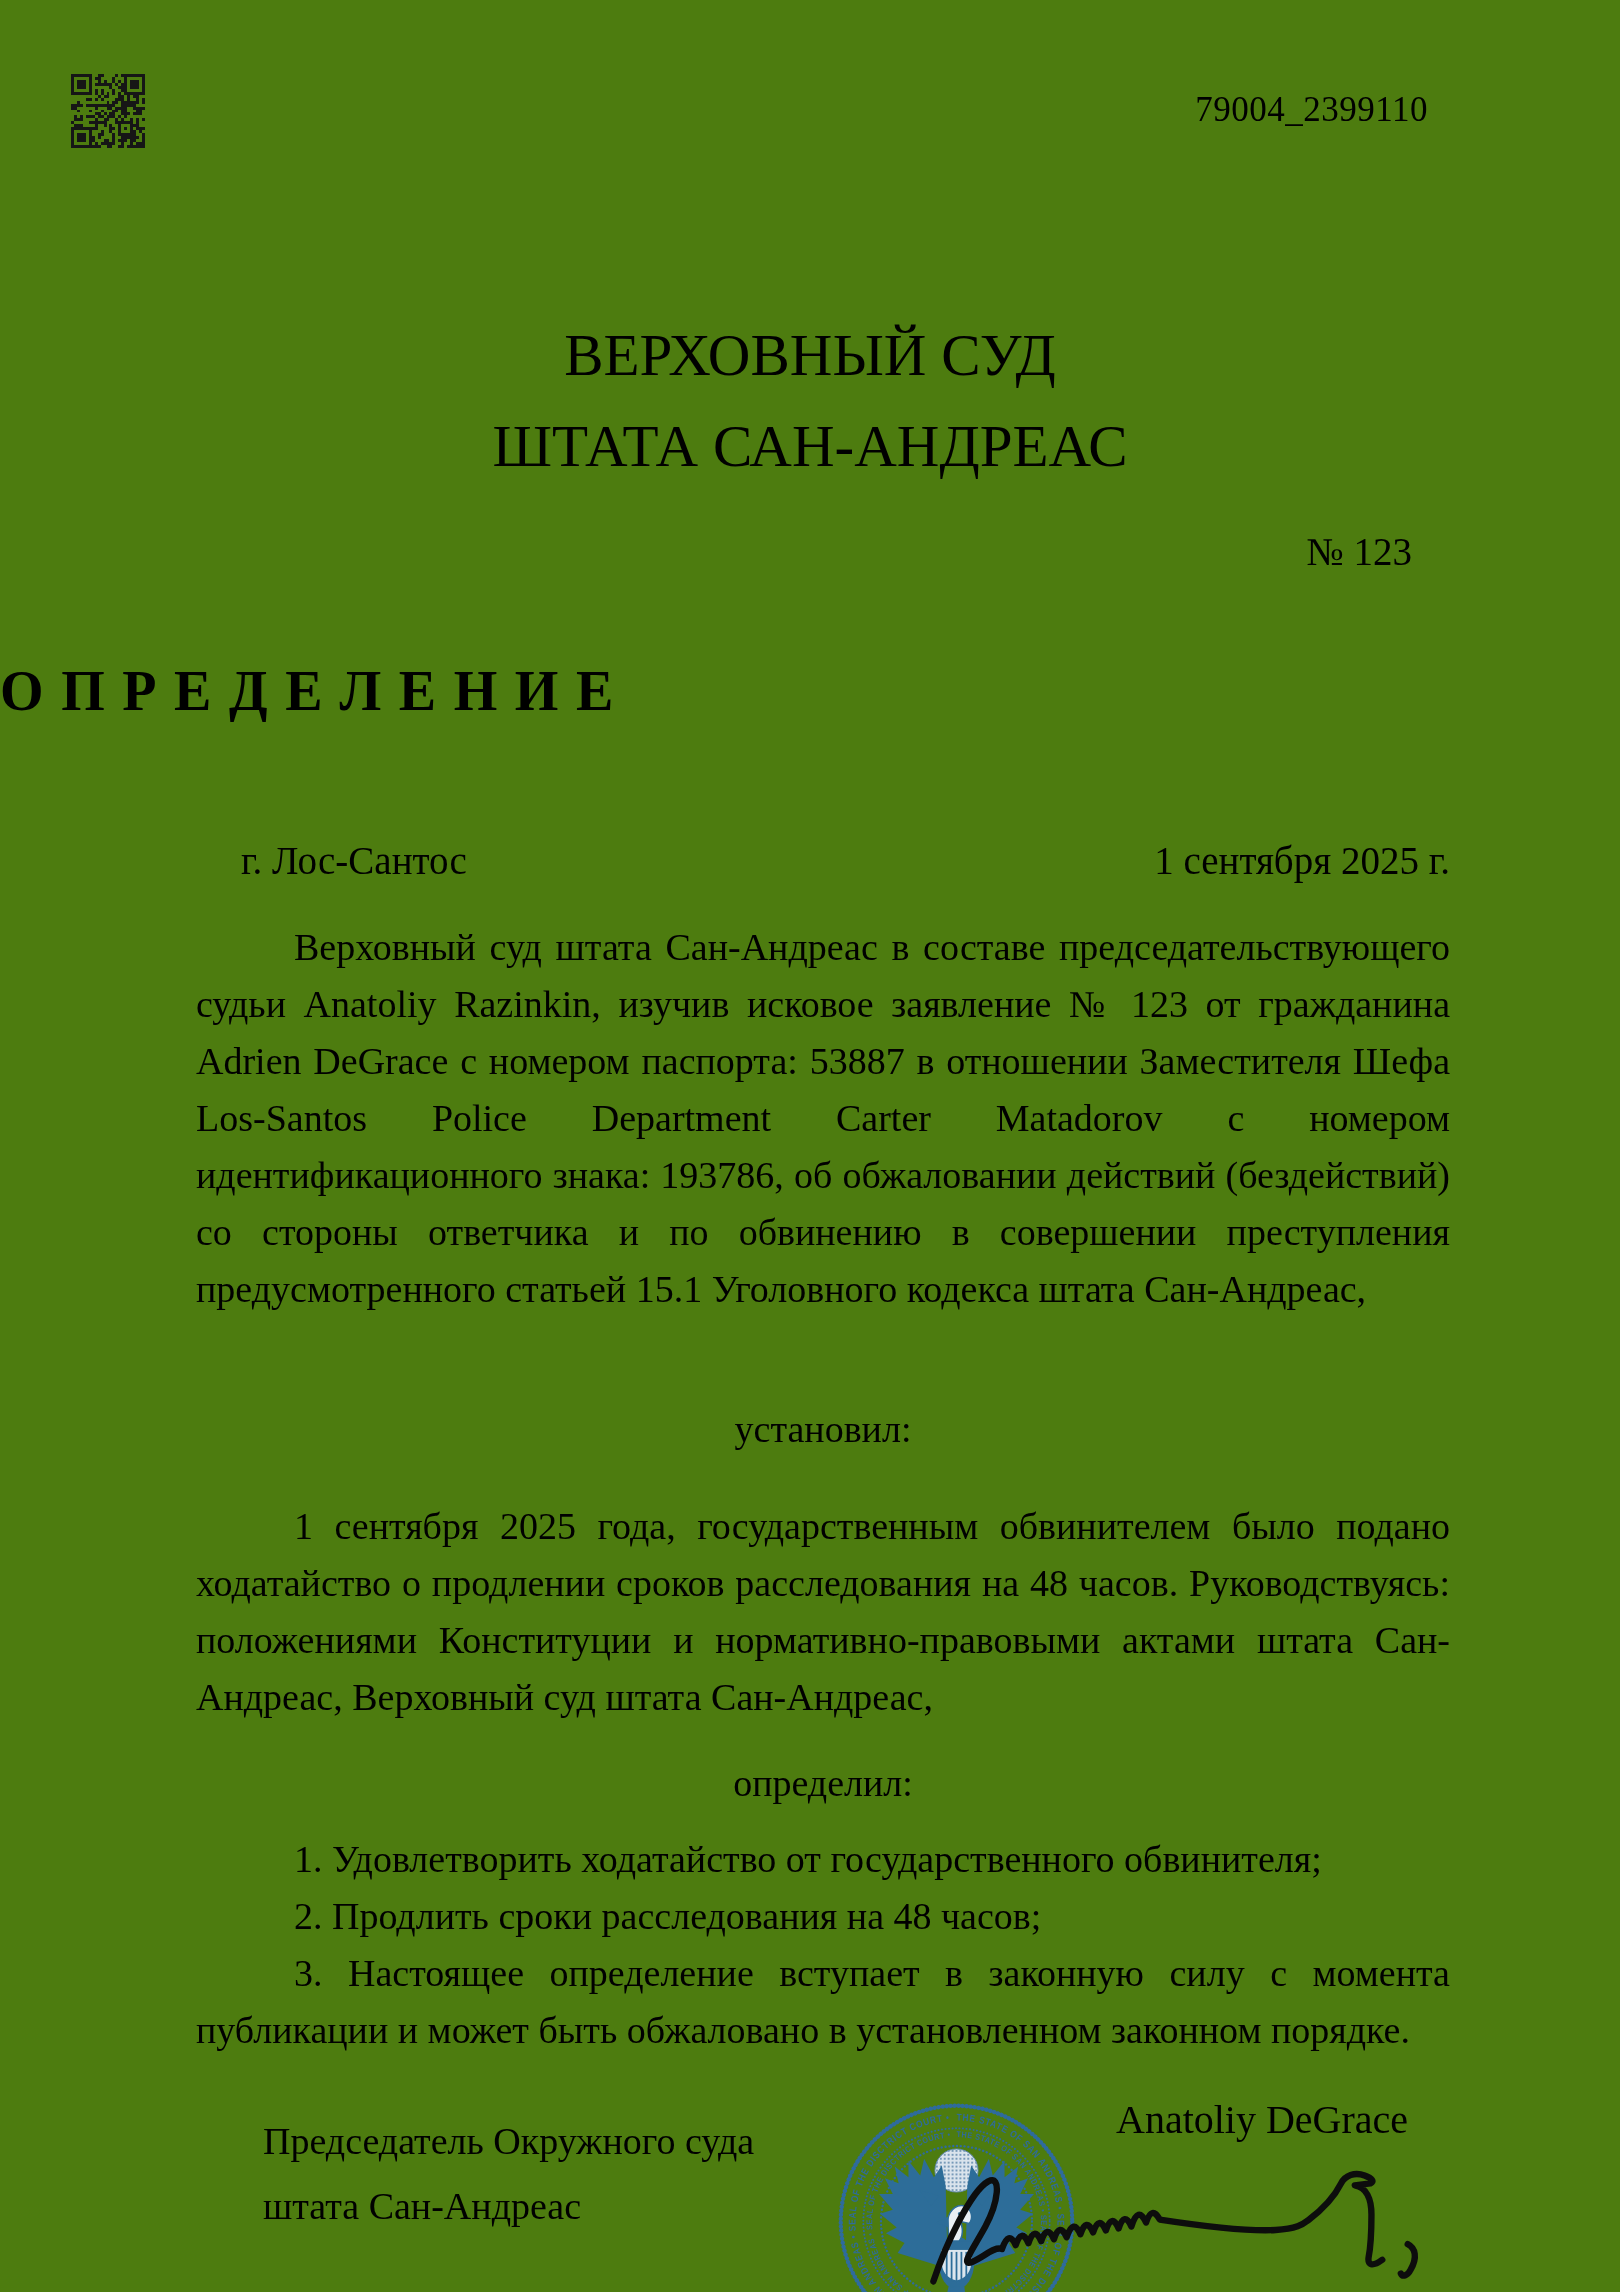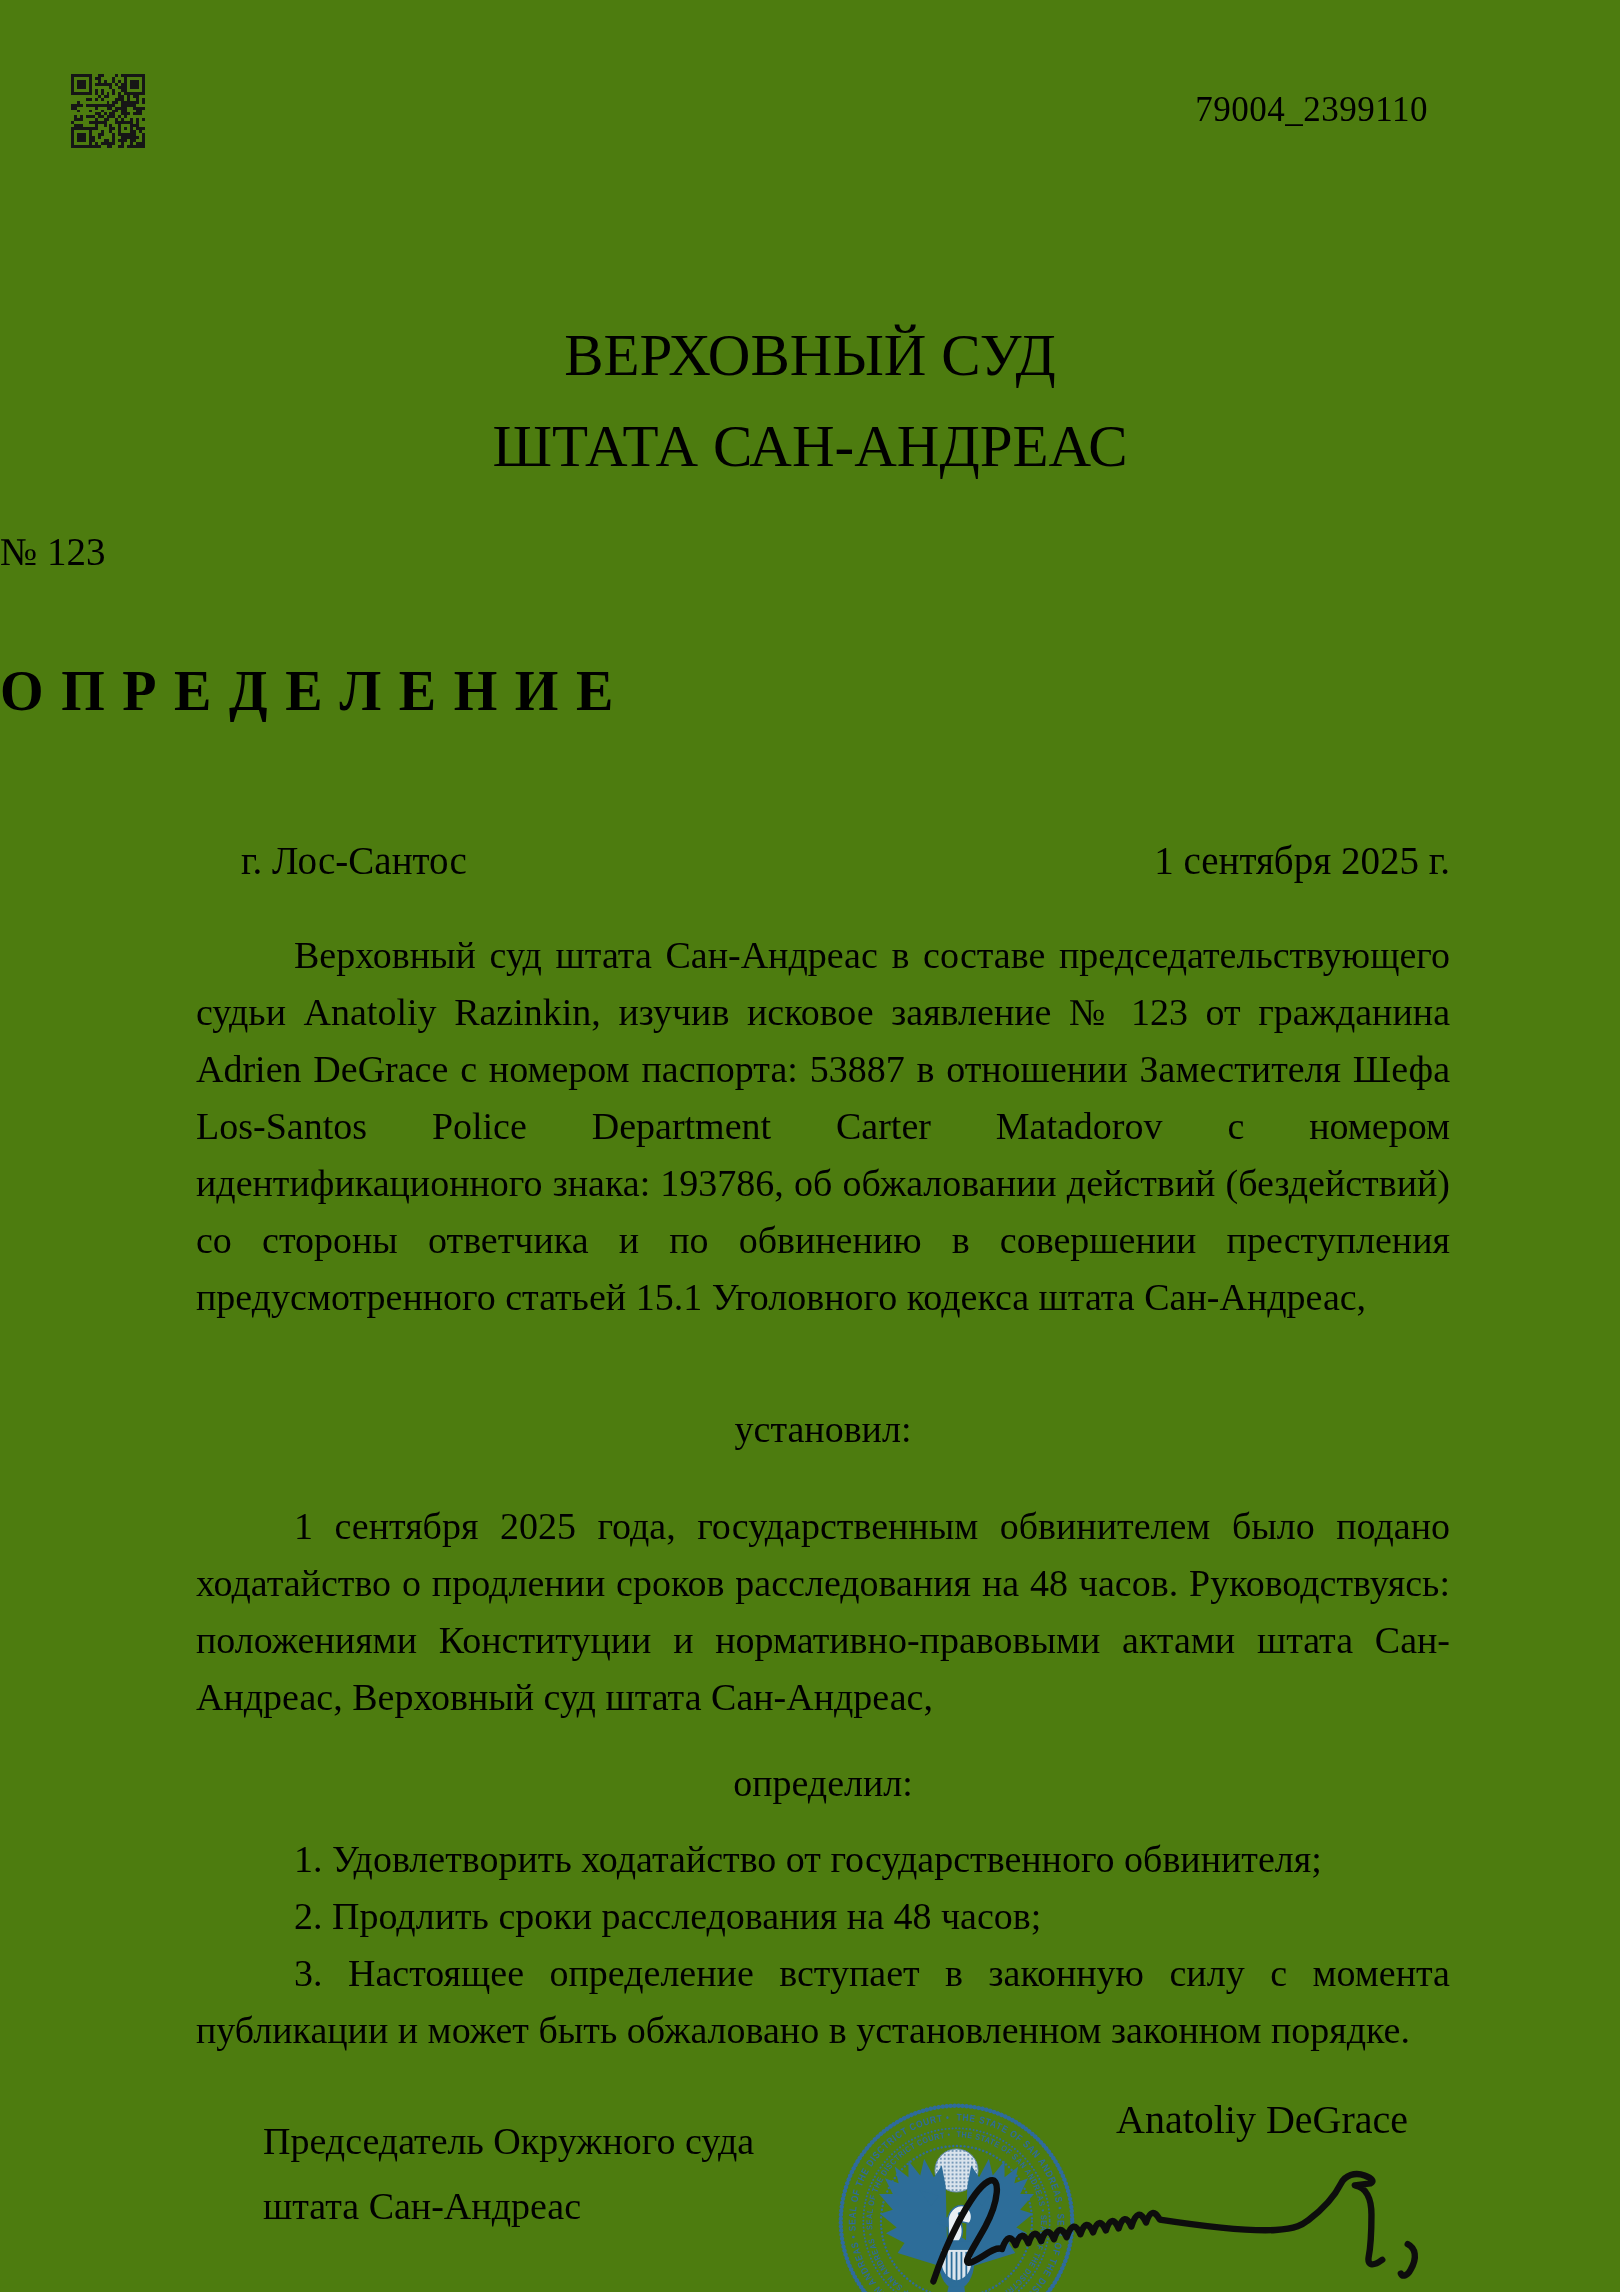--- a/index.html
+++ b/index.html
@@ -15,36 +15,36 @@
     position:absolute;top:90px;left:0;right:192px;
     text-align:right;font-size:35px;letter-spacing:0.5px;
   }
   .qr{position:absolute;left:71px;top:74px;width:74px;height:74px;}
   .court-title{
     position:absolute;top:310px;left:0;width:100%;
     text-align:center;font-weight:normal;font-size:59px;line-height:91px;
   }
   .case-number{
     position:absolute;top:529px;left:0;right:208px;
-    font-size:39px;
+    text-align:right;font-size:39px;
   }
   .doc-heading{
     position:absolute;top:659px;left:0;width:100%;
     text-align:left;font-weight:bold;font-size:56px;letter-spacing:17.6px;
   }
   .place-date{
     position:absolute;top:838px;left:196px;right:170px;
     display:flex;justify-content:space-between;font-size:39px;margin-left:45px;
   }
   .para{
     position:absolute;left:196px;right:170px;
     font-size:38px;line-height:57px;
     text-align:justify;text-indent:98px;margin:0;
   }
-  .para1{top:919px;margin-top:8px;}
+  .para1{top:919px;}
   .para2{top:1498px;}
   .center-word{
     position:absolute;left:196px;right:170px;
     text-align:center;font-size:38px;margin:0;
   }
   .ustanovil{top:1407px;}
   .opredelil{top:1761px;}
   .rulings{position:absolute;top:1831px;left:196px;right:170px;font-family:Liberation Serif, serif;}
   .rulings p{
     font-size:38px;line-height:57px;margin:0;

